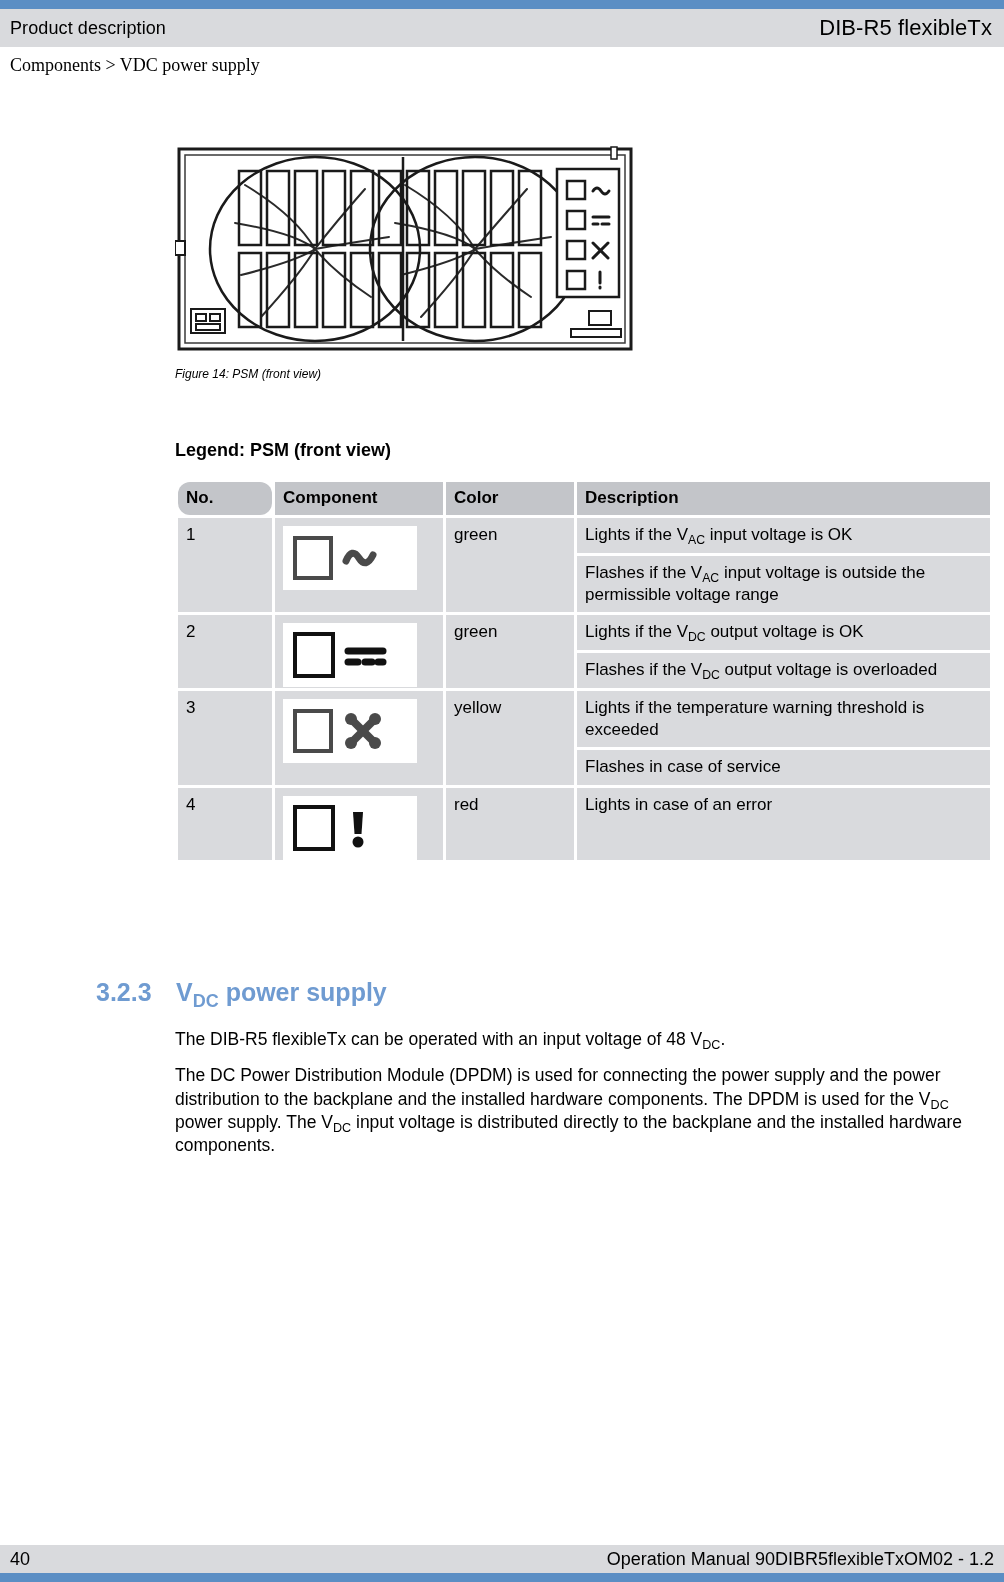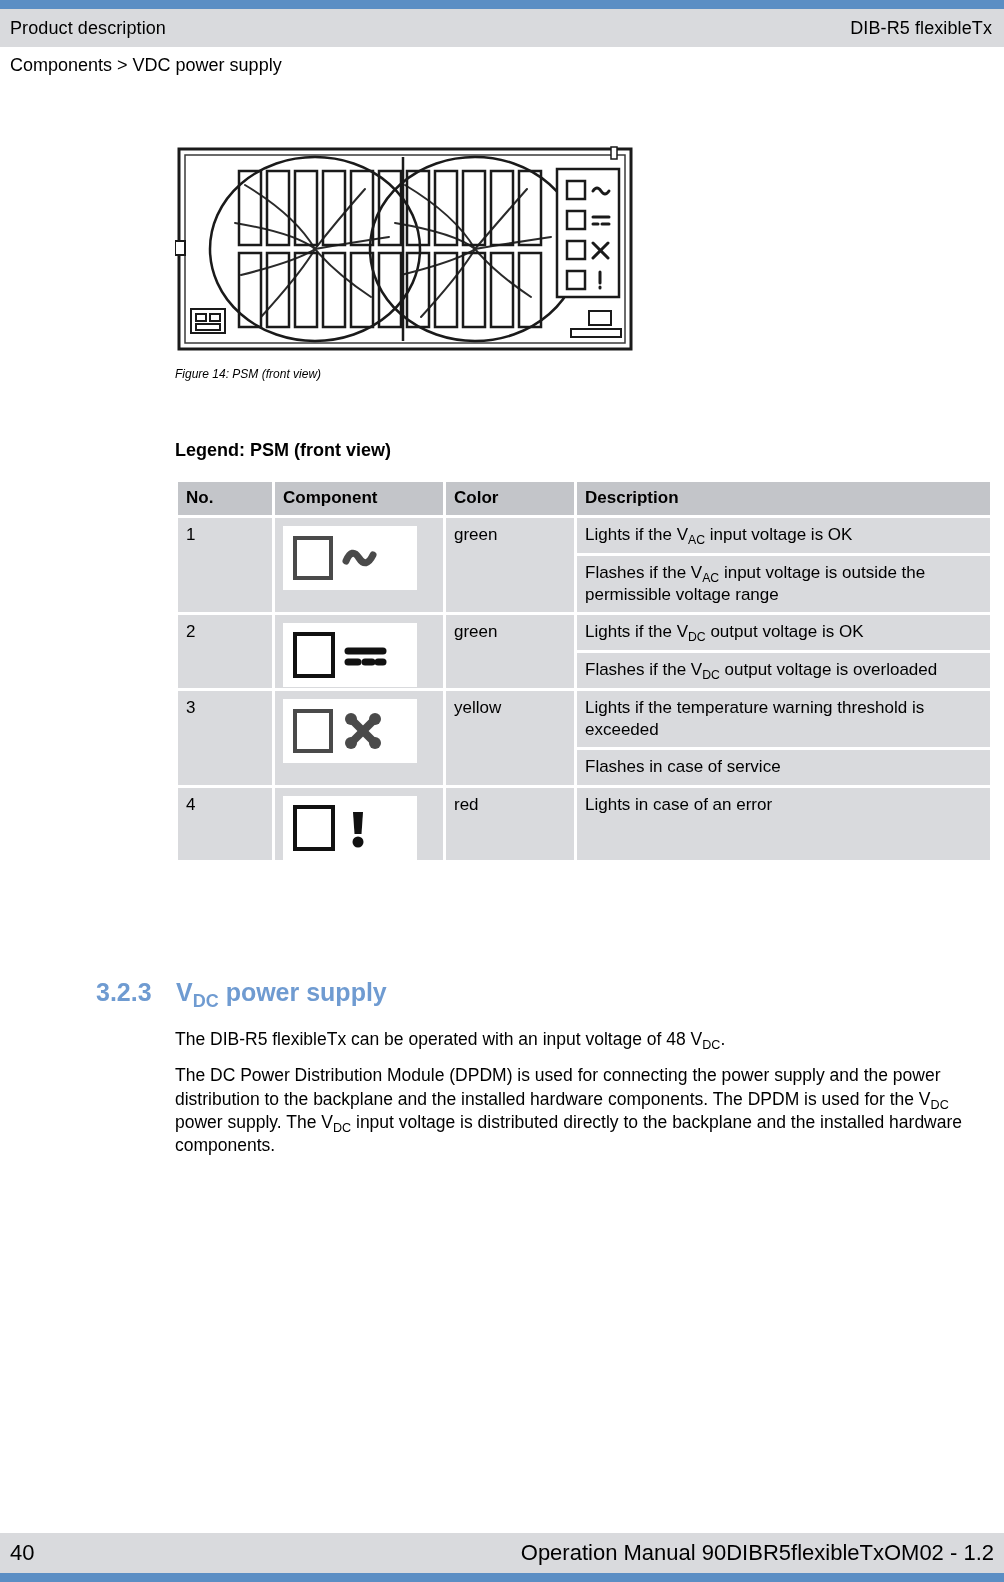--- a/index.html
+++ b/index.html
@@ -34,27 +34,28 @@
     align-items: center;
     justify-content: space-between;
     box-sizing: border-box;
     padding: 0 12px 0 10px;
   }
   .header-left {
     font-size: 18px;
     letter-spacing: 0.1px;
   }
   .header-right {
-    font-size: 18px;
+    font-size: 22px;
     letter-spacing: 0.1px;
   }
   .breadcrumb {
     position: absolute;
     top: 55px; left: 10px;
     font-size: 18px;
+    font-family: Liberation Serif, serif;
   }
 
   
   .figure-block {
     position: absolute;
     top: 145px;
     left: 175px;
   }
   .figure-caption {
     position: absolute;
@@ -92,21 +93,21 @@
     vertical-align: top;
     font-size: 17px;
   }
   .legend-table td {
     background: #d9dadd;
     text-align: left;
     padding: 6px 8px 7px 8px;
     vertical-align: top;
     line-height: 1.28;
   }
-  .col-no    { width: 78px; }
+  .col-no    { width: 78px; border-radius: 12px; }
   .col-comp  { width: 152px; margin-left: 45px; }
   .col-color { width: 112px; }
   .col-desc  { width: auto; }
 
   .cell-icon {
     padding: 0 !important;
     vertical-align: top;
   }
   .icon-plate {
     background: #ffffff;
@@ -160,28 +161,28 @@
     font-size: 17.5px;
     line-height: 1.33;
   }
   .body-copy p { margin: 0 0 13px 0; }
 
   
   .page-footer {
     position: absolute;
     bottom: 9px; left: 0;
     width: 1004px;
-    height: 40px;
+    height: 28px;
     background: #d9dadd;
     display: flex;
     align-items: center;
     justify-content: space-between;
     box-sizing: border-box;
     padding: 0 10px;
-    font-size: 22px;
+    font-size: 18px;
   }
   .accent-bar-bottom {
     position: absolute;
     bottom: 0; left: 0;
     width: 1004px;
     height: 9px;
     background: #5b8ec4;
   }
 </style>
 </head>

